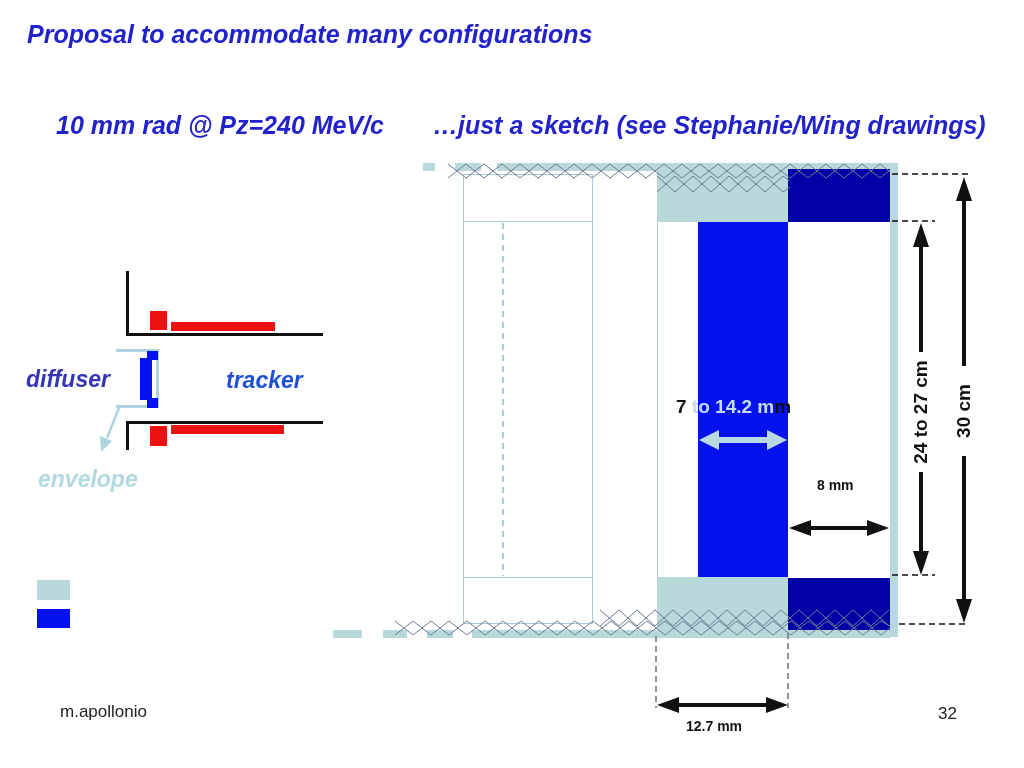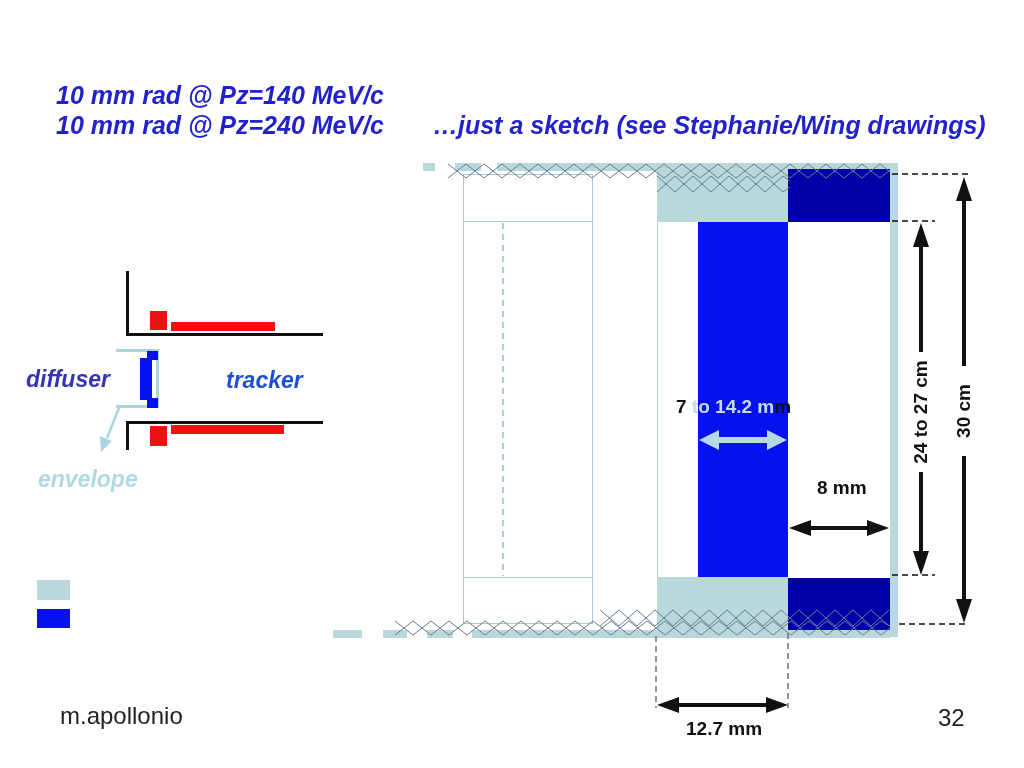--- a/index.html
+++ b/index.html
@@ -17,37 +17,37 @@
   .pb{background:#0611f0;}
   .red{background:#ee1111;}
   .blackline{background:#111111;}
   .envline{background:#abd4e0;}
   .boxoutline{border:1px solid #a9cdd6;background:#ffffff;}
   .thinline{background:#a9cdd6;}
   .lbl-italic{position:absolute;font-weight:bold;font-style:italic;font-size:23px;white-space:nowrap;}
   .lbl-diffuser{color:#3535b5;}
   .lbl-tracker{color:#1d4ed8;}
   .lbl-envelope{color:#b2d8e2;}
-  .dim{position:absolute;color:#111111;font-weight:bold;font-size:19px;white-space:nowrap;}
+  .dim{position:absolute;color:#111111;font-weight:bold;font-size:14px;white-space:nowrap;}
   .dim-small{font-size:19px;}
   .dim-mid{color:#c3dde6;}
   .vlabel{
     position:absolute;color:#111111;font-weight:bold;font-size:19px;white-space:nowrap;
     transform:translate(-50%,-50%) rotate(-90deg);
   }
   .legend-label{position:absolute;color:#111111;font-weight:bold;font-size:14px;white-space:nowrap;}
-  .footer-text{position:absolute;color:#222222;font-size:24px;white-space:nowrap;}
+  .footer-text{position:absolute;color:#222222;font-size:17px;white-space:nowrap;}
   svg.overlay{position:absolute;left:0;top:0;pointer-events:none;}
 </style>
 </head>
 <body>
 
 <div class="slide">
 
-  <div class="title-line" style="left:56px;top:81px;">10 mm rad @ Pz=140 MeV/c</div>
+  <div class="title-line" style="left:27px;top:20px;">Proposal to accommodate many configurations</div>
   <div class="title-line" style="left:56px;top:111px;">10 mm rad @ Pz=240 MeV/c</div>
   <div class="title-line" style="left:433px;top:111px;">…just a sketch (see Stephanie/Wing drawings)</div>
 
   <div class="blk blackline" style="left:126px;top:271px;width:3px;height:64px;"></div>
   <div class="blk blackline" style="left:126px;top:333px;width:197px;height:3px;"></div>
   <div class="blk red" style="left:150px;top:311px;width:17px;height:19px;"></div>
   <div class="blk red" style="left:171px;top:322px;width:104px;height:9px;"></div>
 
   <div class="blk envline" style="left:116px;top:349px;width:43px;height:3px;"></div>
   <div class="blk envline" style="left:156px;top:349px;width:3px;height:59px;"></div>

